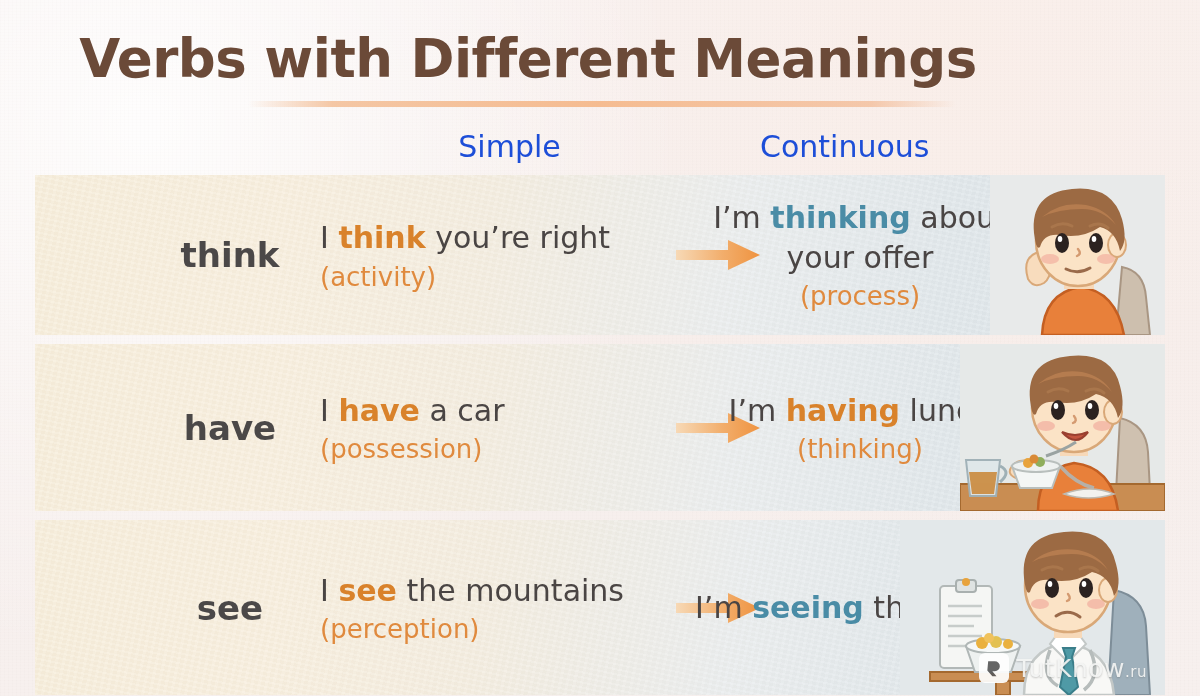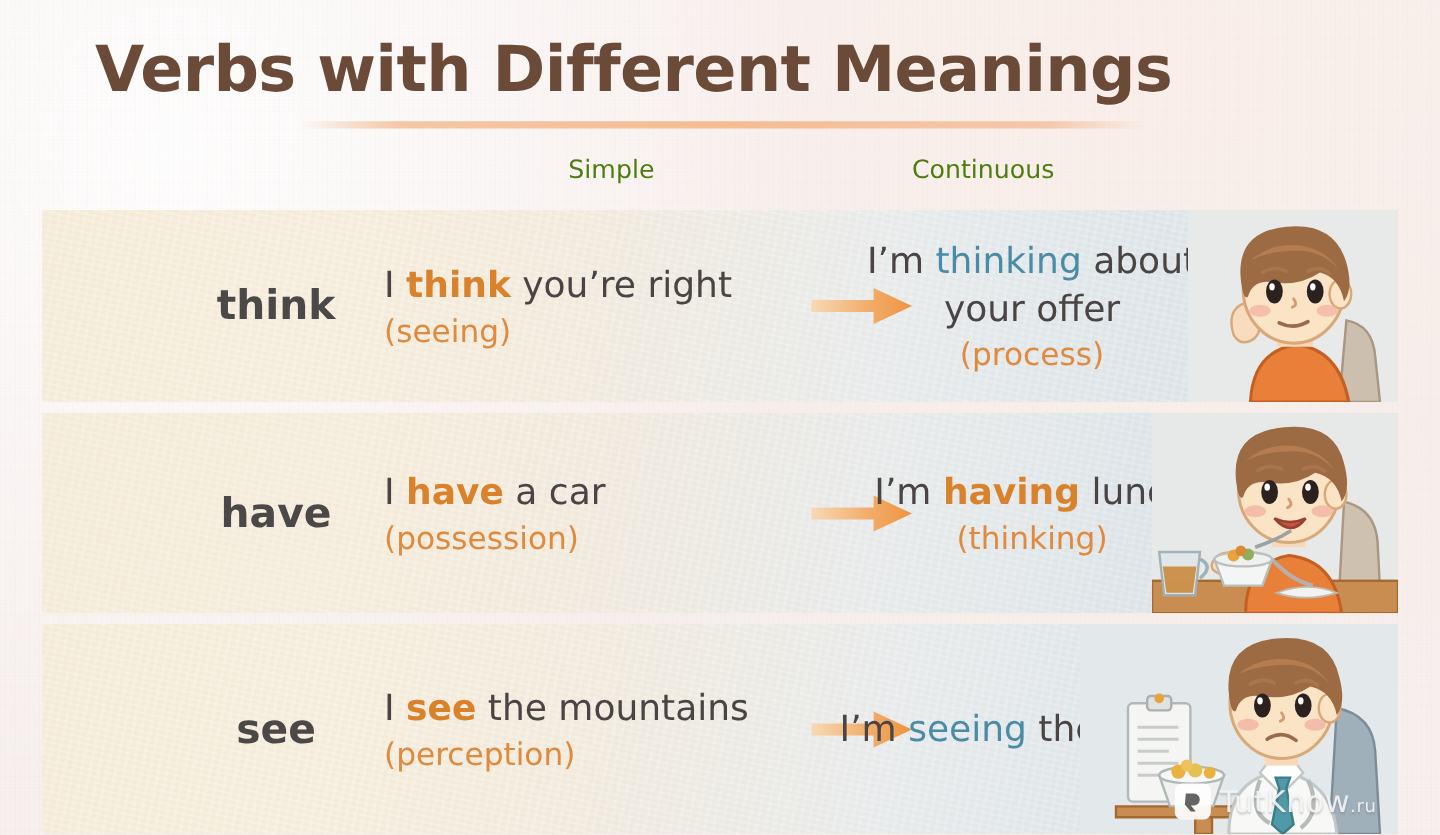--- a/index.html
+++ b/index.html
@@ -55,22 +55,22 @@
   }
 
   
   .col-headers {
     position: absolute;
     top: 129px; left: 0; width: 1200px;
     height: 38px;
   }
   .col-head {
     position: absolute;
-    font-size: 21px;
-    color: #4d7c0f;
+    font-size: 30px;
+    color: #1d4ed8;
     font-family: "DejaVu Sans", sans-serif;
     white-space: nowrap;
   }
   .col-head.simple      { left: 392px; width: 235px; text-align: center; }
   .col-head.continuous  { left: 760px; width: 295px; text-align: left; }
 
   
   .rows { position: absolute; top: 175px; left: 35px; width: 1130px; }
   .row {
     position: relative;
@@ -125,21 +125,21 @@
   }
   .sentence {
     font-size: 30px;
     color: #4a4544;
     font-family: "DejaVu Sans", sans-serif;
     line-height: 1.32;
     white-space: nowrap;
   }
   .sentence.wrap { white-space: normal; }
   .kw-orange { color: #d9822b; font-weight: bold; }
-  .kw-blue   { color: #4a8ca6; font-weight: normal; }
+  .kw-blue   { color: #4a8ca6; font-weight: bold; }
   .tag {
     margin-top: 4px;
     font-size: 26px;
     color: #e08a3e;
     font-family: "DejaVu Sans", sans-serif;
     white-space: nowrap;
   }
 
   
   .arrow {
@@ -201,21 +201,21 @@
 
 <div class="rows">
 
   <div class="row r1">
     <div class="tex"></div>
 
     <div class="verb">think</div>
 
     <div class="cell-simple">
       <div class="sentence"><span>I </span><span class="kw-orange">think</span><span> you’re right</span></div>
-      <div class="tag">(seeing)</div>
+      <div class="tag">(activity)</div>
     </div>
 
     <div class="arrow">
       <svg viewBox="0 0 84 34">
         <defs>
           <linearGradient id="ag1" x1="0" y1="0" x2="1" y2="0">
             <stop offset="0%" stop-color="#f7d9b6"></stop>
             <stop offset="55%" stop-color="#f2ae6c"></stop>
             <stop offset="100%" stop-color="#ef9340"></stop>
           </linearGradient>

